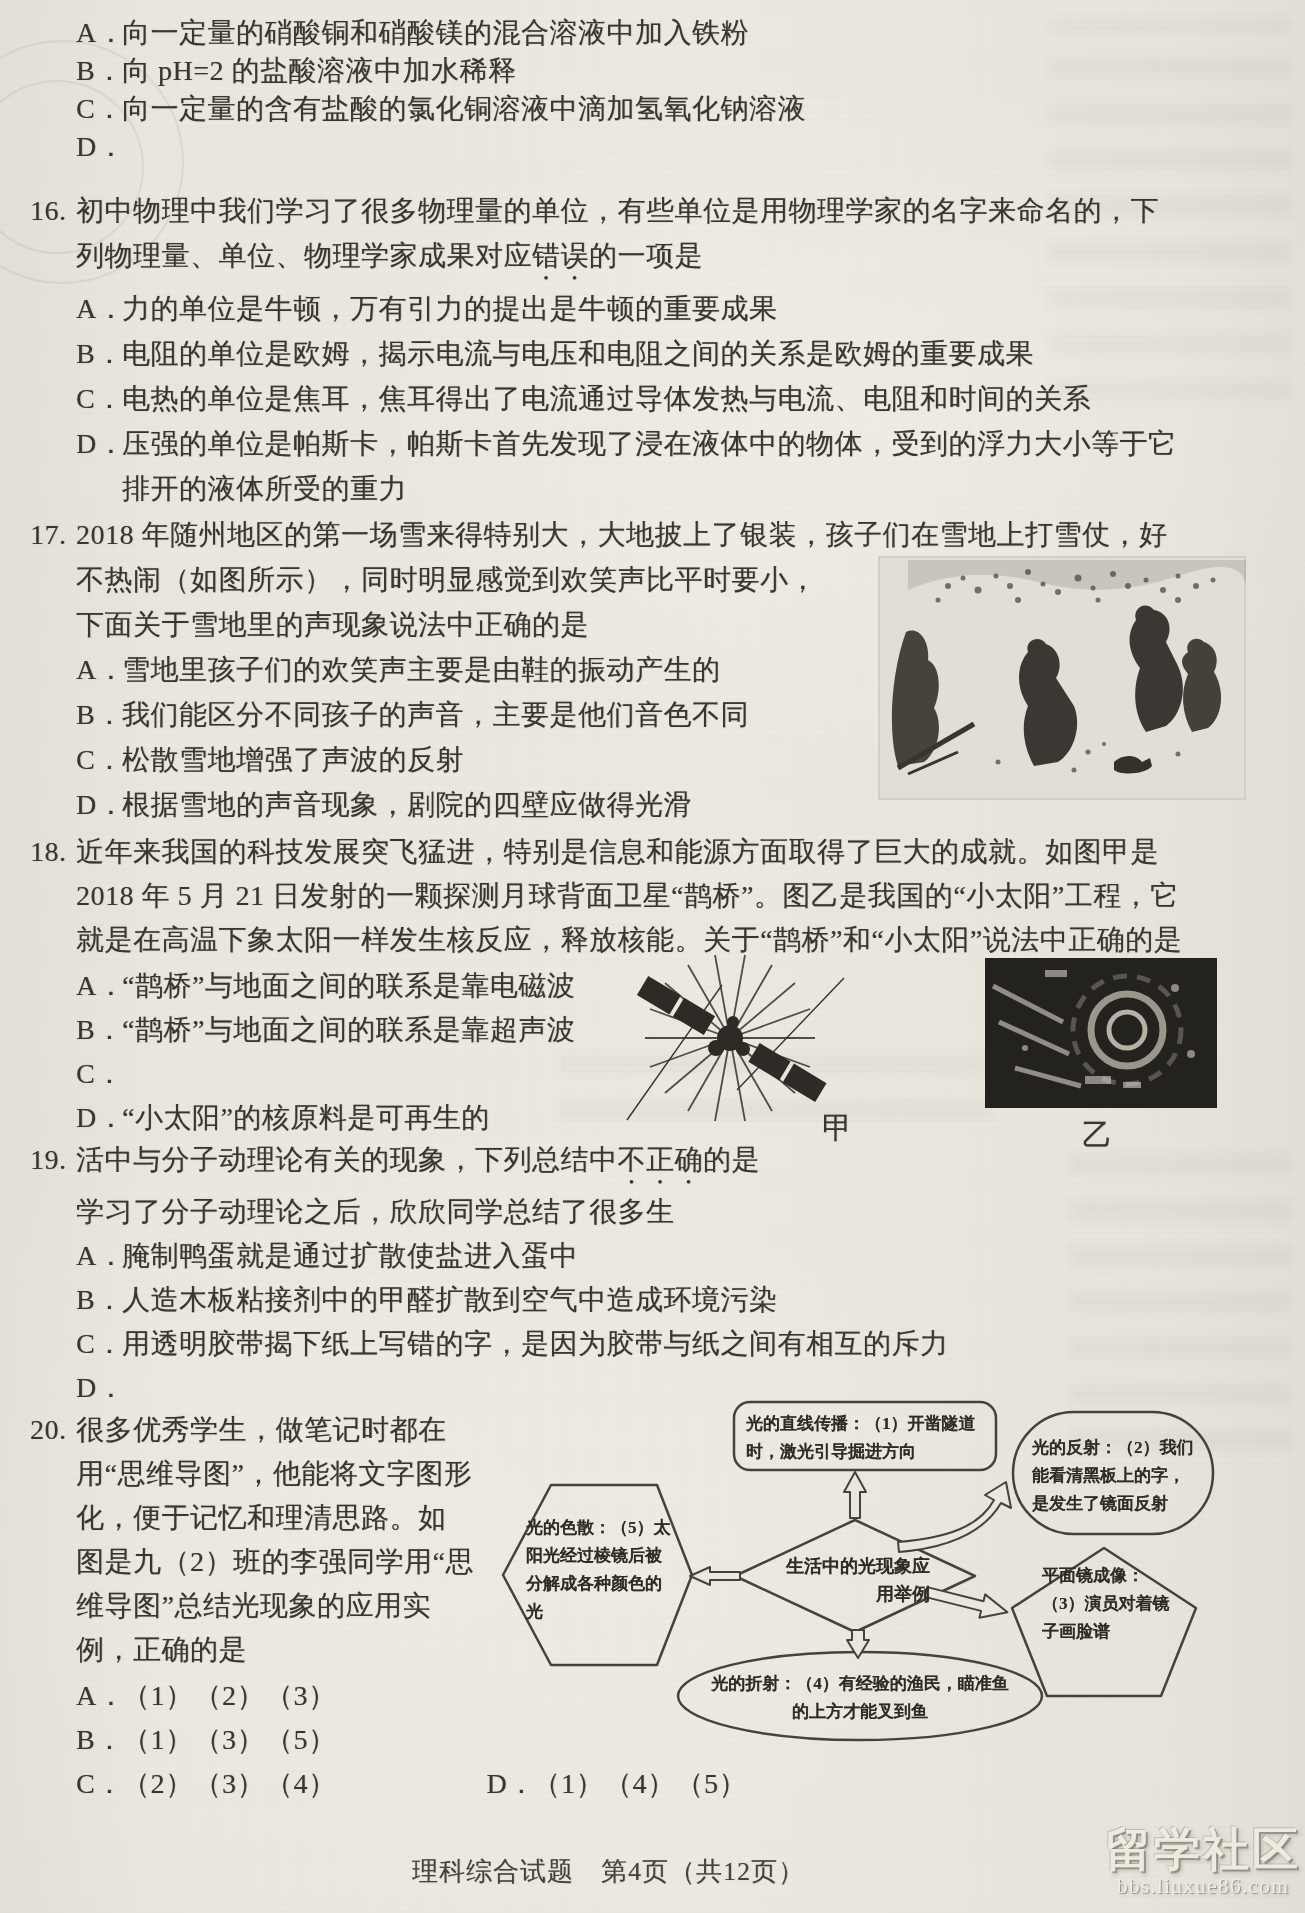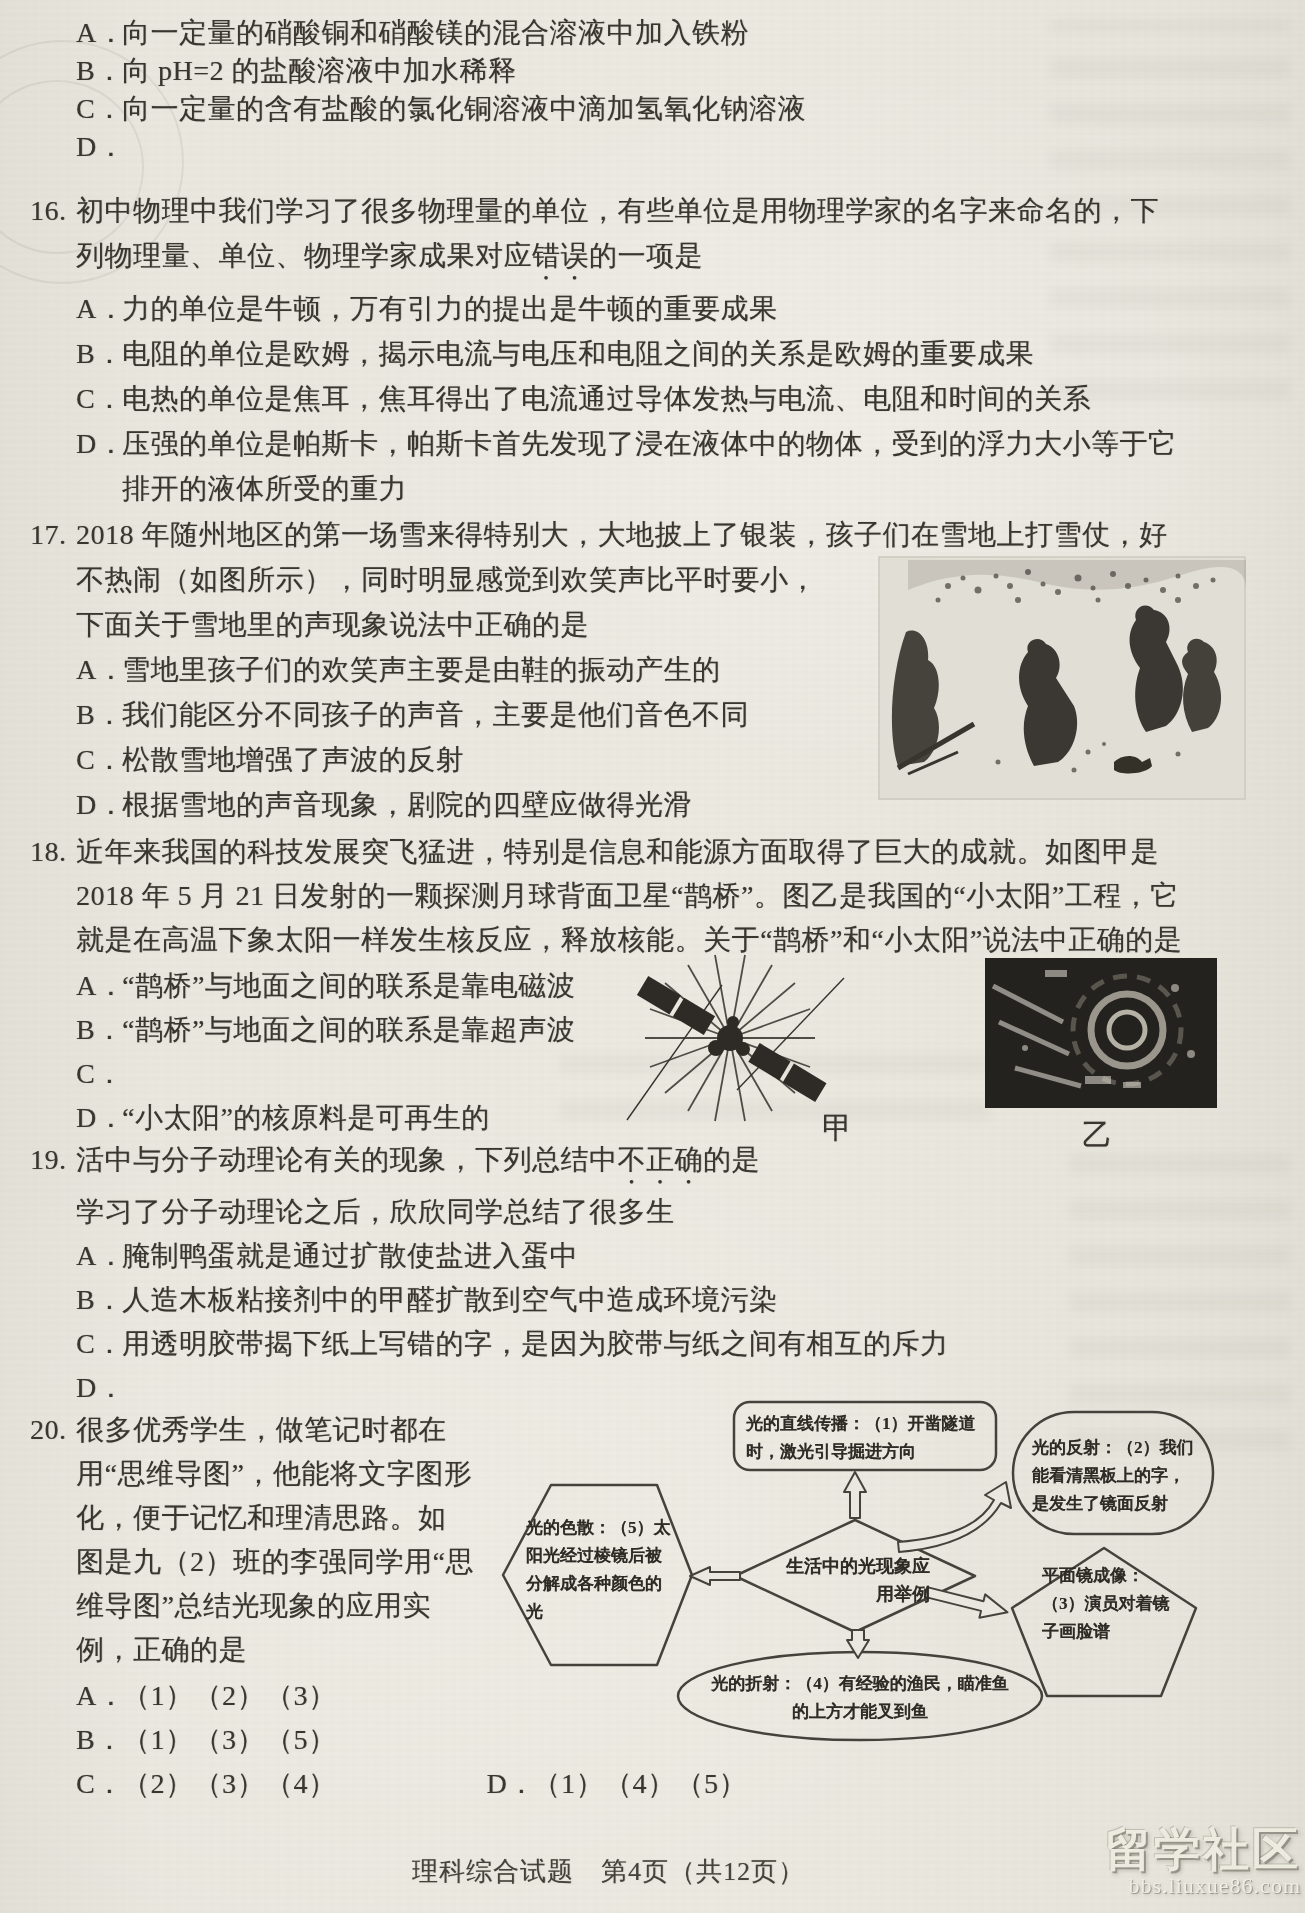--- a/index.html
+++ b/index.html
@@ -39,21 +39,21 @@
   
   .mindmap{position:absolute;left:428px;top:1396px;width:820px;height:404px;}
   .mindmap svg{position:absolute;inset:0;}
   .node{position:absolute;font-size:17px;line-height:28px;font-weight:bold;color:#2e2b26;
         text-shadow:0.3px 0.3px 0.6px rgba(46,43,38,.5);}
   .node.center{text-align:center;font-size:18px;}
   .node.ellipse{text-align:center;}
 
   .footer{position:absolute;left:412px;top:1854px;font-size:26px;letter-spacing:1px;
           color:#46423b;text-shadow:0.4px 0.4px 0.8px rgba(56,52,45,.4);}
-  .wm{position:absolute;right:4px;top:1826px;text-align:right;line-height:1.05;}
+  .wm{position:absolute;right:4px;top:1826px;text-align:center;line-height:1.05;}
   .wm-title{font-size:46px;font-weight:bold;letter-spacing:3px;color:#edebdf;
     text-shadow:2px 2px 0 rgba(112,106,96,.55), -1px -1px 0 rgba(112,106,96,.3), 3px 3px 4px rgba(112,106,96,.35);}
   .wm-url{font-size:22px;color:#f0eee3;letter-spacing:1px;
     text-shadow:1px 1px 0 rgba(112,106,96,.55), 2px 2px 3px rgba(112,106,96,.3);}
 </style>
 </head>
 <body>
 
 <div class="page">
   <div class="grain"></div>

